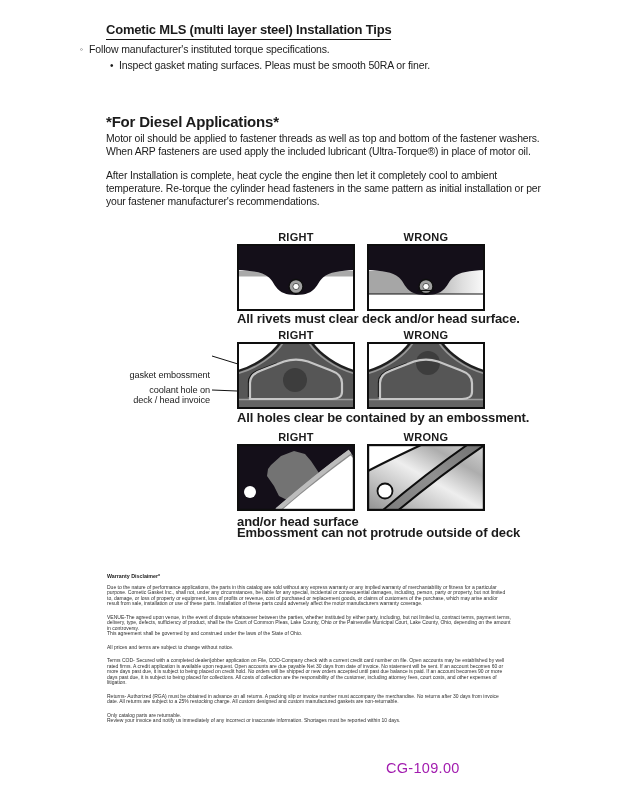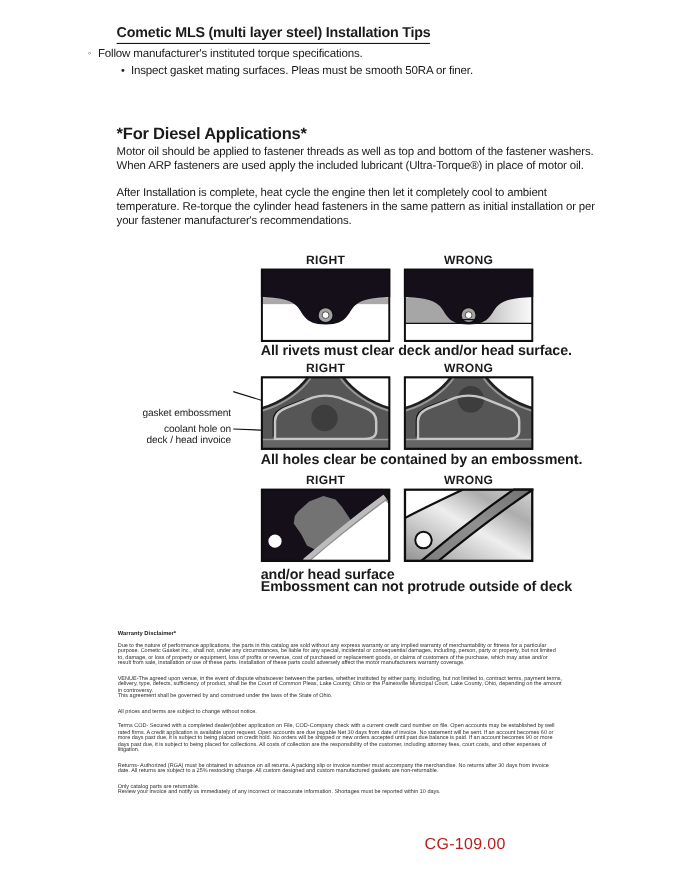--- a/index.html
+++ b/index.html
@@ -24,21 +24,21 @@
   .figcap{position:absolute;font-size:13px;font-weight:700;letter-spacing:-0.1px;line-height:11px;}
   .figcap span{display:block;}
   .sidelabel{position:absolute;width:120px;text-align:right;font-size:9.2px;line-height:10.4px;
              letter-spacing:-0.1px;}
   .leaders{position:absolute;left:130px;top:340px;pointer-events:none;}
   .disclaimer{position:absolute;left:107px;top:574px;width:404px;font-size:5px;line-height:5.5px;
               color:#2e2e2e;}
   .disclaimer h3{margin:0 0 5px 0;font-size:5.3px;color:#222;}
   .disclaimer p{margin:0 0 8px 0;}
   .disclaimer .blk{display:block;}
-  .doc-code{position:absolute;left:386px;top:760px;font-size:14.5px;letter-spacing:0.3px;color:#b91c1c;}
+  .doc-code{position:absolute;left:386px;top:760px;font-size:14.5px;letter-spacing:0.3px;color:#a21caf;}
 </style>
 </head>
 <body>
 
 <div class="page">
 
   <h1 class="title">Cometic MLS (multi layer steel) Installation Tips</h1>
 
   <ul class="tips">
     <li class="l1"><span class="m1">◦</span><span>Follow manufacturer's instituted torque specifications.</span></li>

